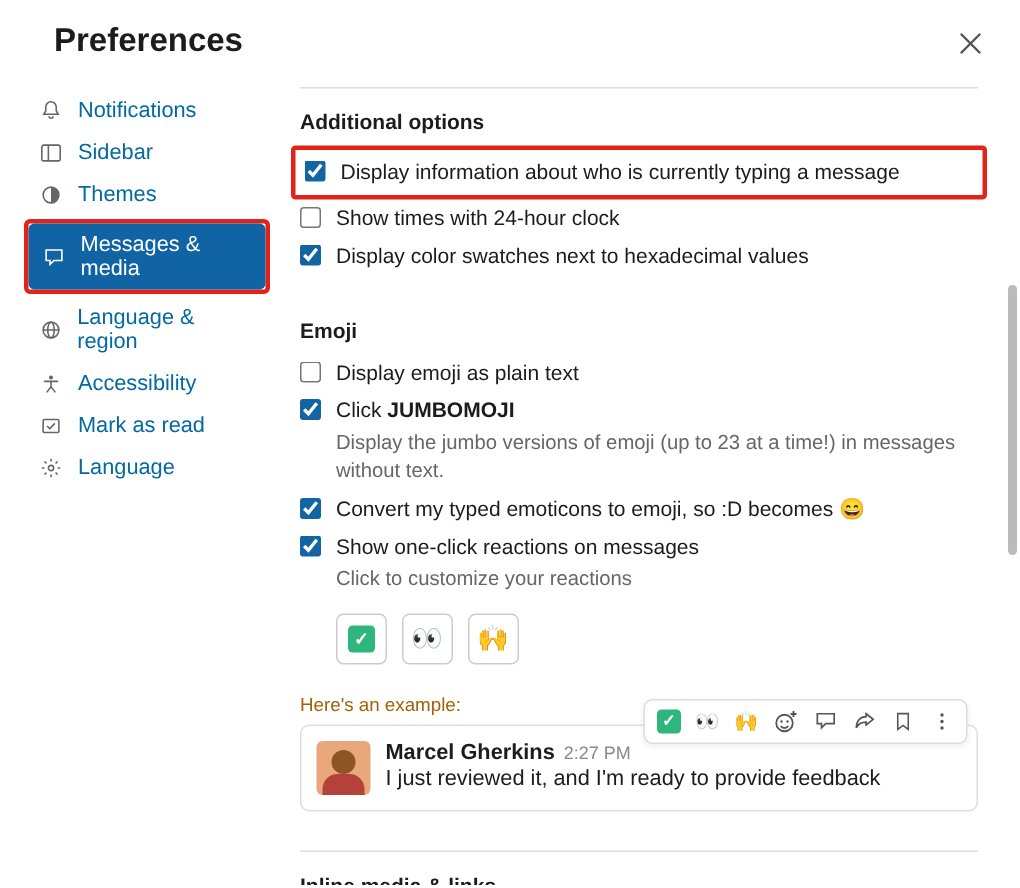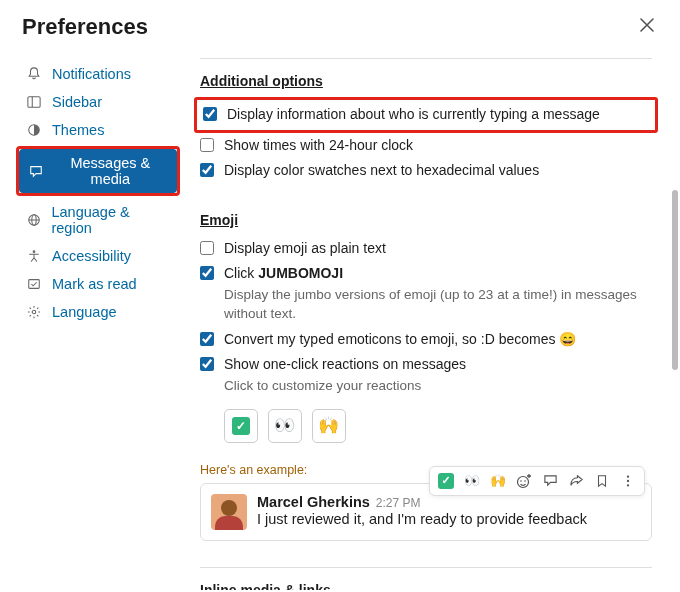--- a/index.html
+++ b/index.html
@@ -9,22 +9,22 @@
     color: #1d1c1d;
     width: 680px;
     height: 592px;
     background: #fff;
     overflow: hidden;
     position: relative;
   }
   .header {
     display: flex;
     justify-content: space-between;
-    align-items: flex-start;
-    padding: 14px 22px 14px 22px;
+    align-items: flex-end;
+    padding: 14px 22px 14px 36px;
   }
   .title {
     font-size: 22px;
     font-weight: 800;
   }
   .close-btn {
     cursor: pointer;
     font-size: 18px;
     color: #555;
     padding: 4px;
@@ -57,38 +57,36 @@
   .side-item.active {
     background: #1164a3;
     color: #fff;
   }
   .side-item.active .ico { color: #fff; }
   .active-wrap {
     border: 3px solid #e2231a;
     border-radius: 4px;
     padding: 0;
     margin: 2px 0;
-    text-align: center;
   }
   .main {
     flex: 1;
     overflow-y: auto;
     padding: 0 28px 20px 10px;
     position: relative;
   }
   .hr {
     border: none;
     border-top: 1px solid #ddd;
     margin: 4px 0 14px 0;
   }
   .section-title {
     font-weight: 800;
     font-size: 14px;
     margin-bottom: 8px;
-    text-decoration: underline;
   }
   .opt-row {
     display: flex;
     align-items: flex-start;
     gap: 10px;
     padding: 3px 0;
   }
   .opt-row input[type=checkbox] {
     width: 14px;
     height: 14px;

